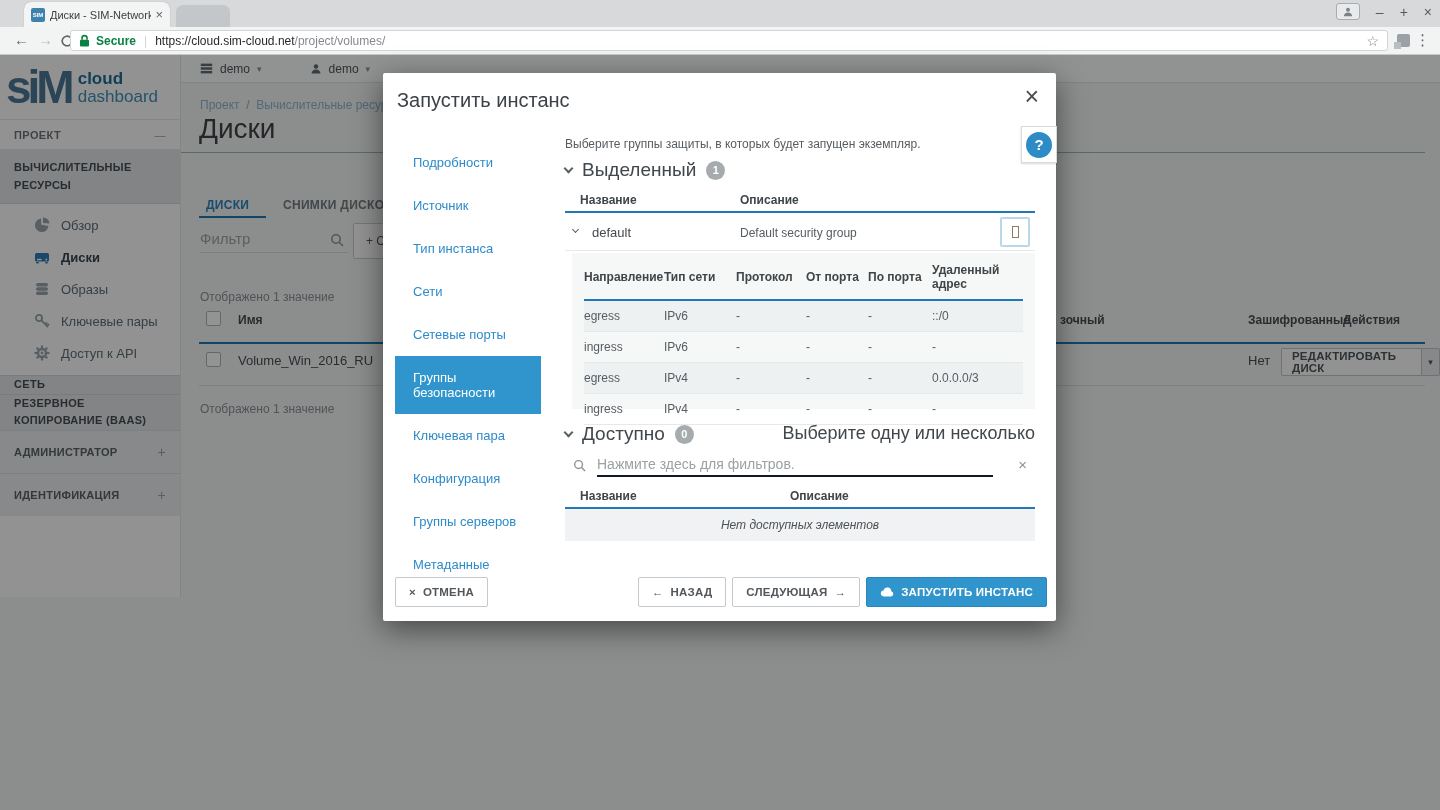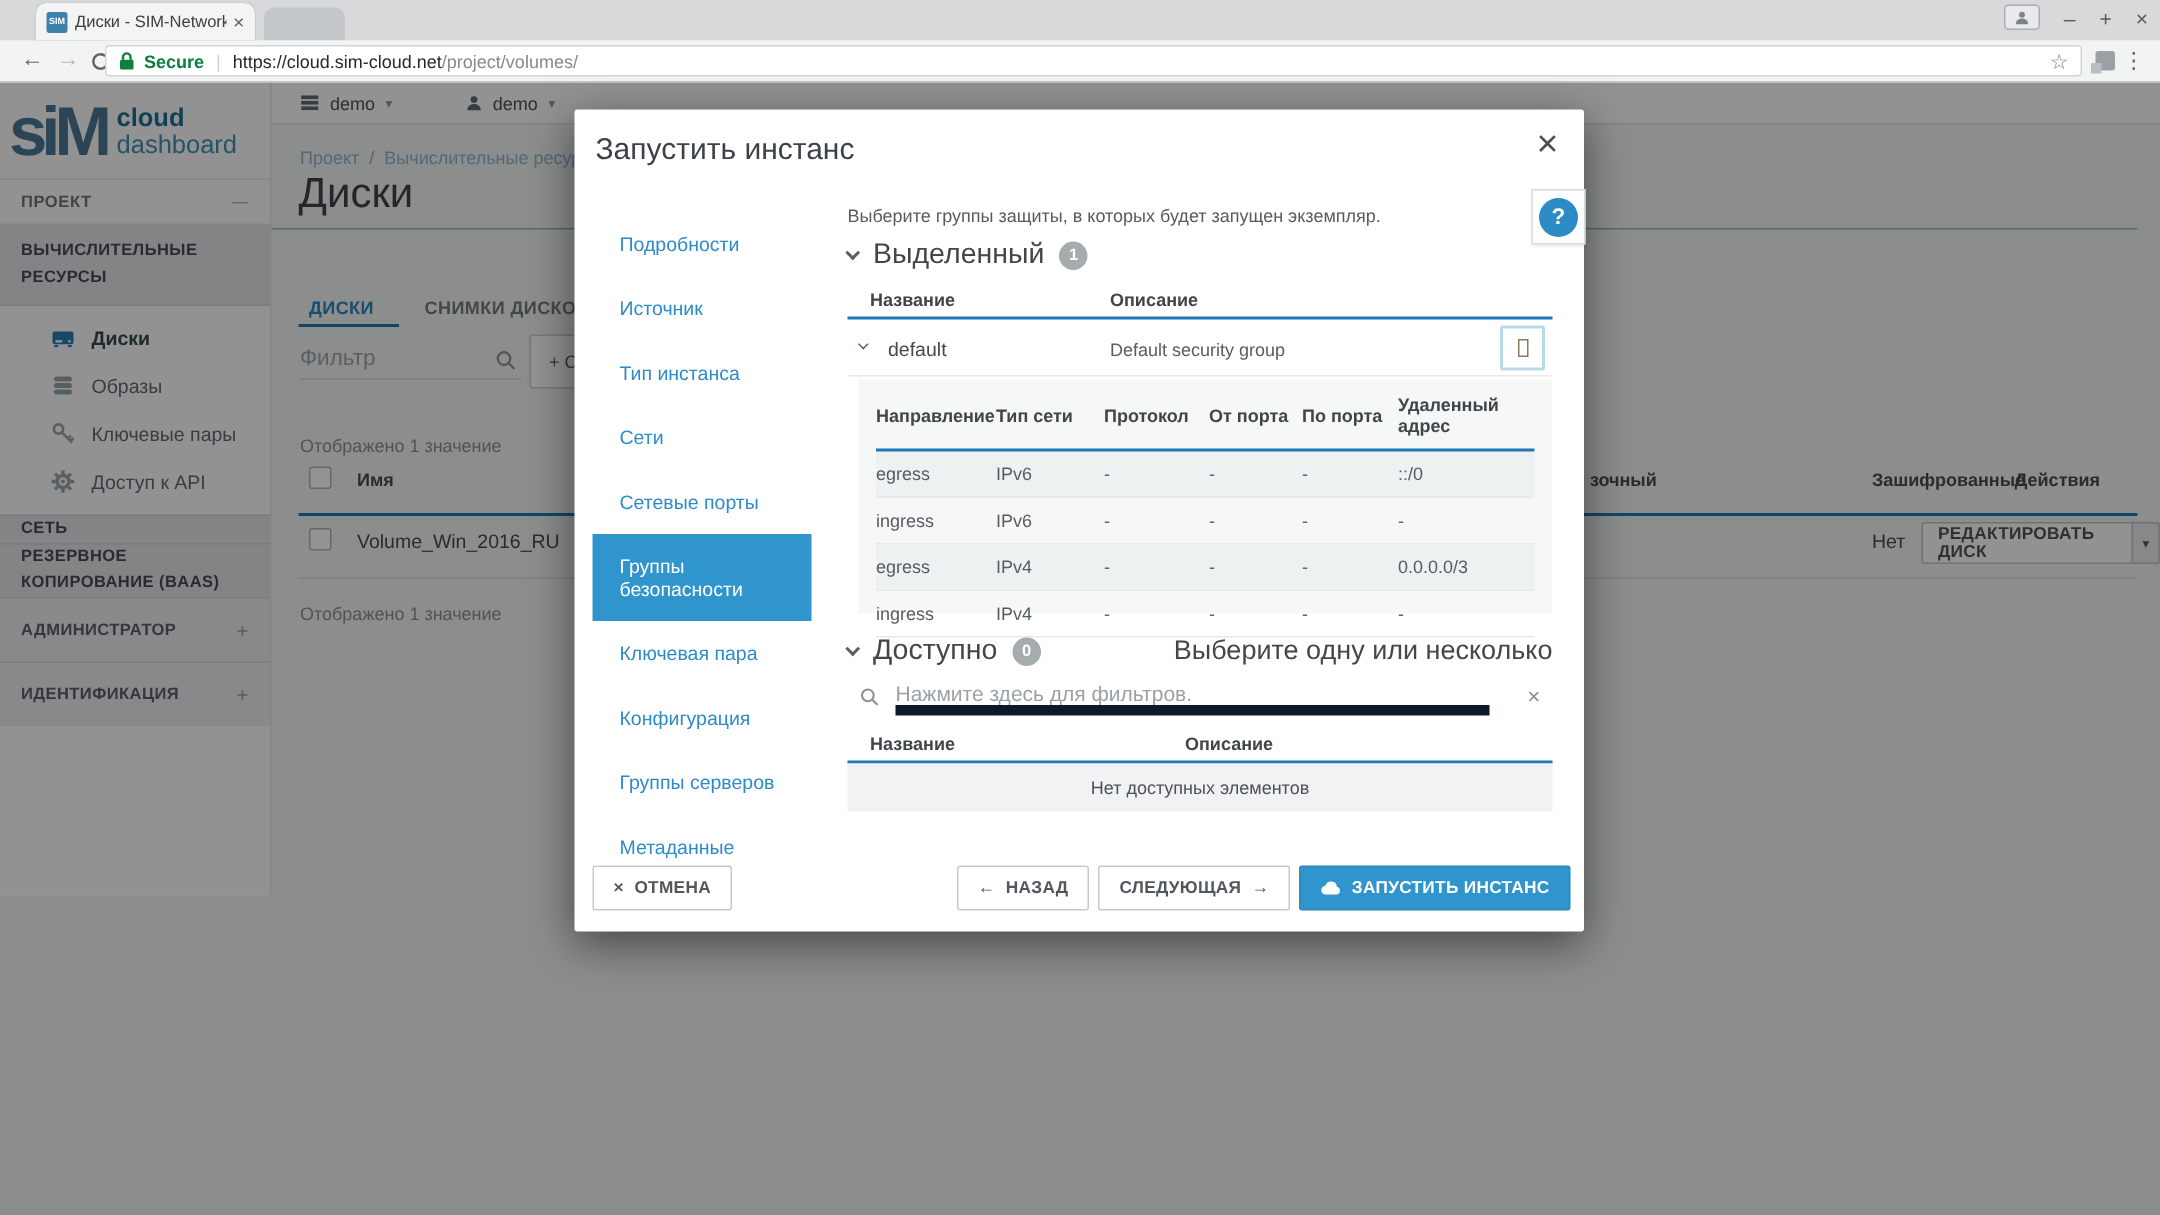--- a/index.html
+++ b/index.html
@@ -102,24 +102,24 @@
   .tofu { display:inline-block; width:7px; height:12px; border:1px solid #8d7b5e; }
   .m-panel { position:absolute; left:7px; top:124px; width:463px; height:156px; background:#f6f7f7; padding:1px 12px 10px; }
   .rules { width:100%; border-collapse:collapse; table-layout:fixed; }
   .rules th { text-align:left; font-size:12px; font-weight:bold; color:#3f4549; padding:9px 0 8px; border-bottom:2px solid #2079b5; }
   .rules td { font-size:12px; color:#565c61; padding:8px 0; border-bottom:1px solid #e6e8e9; }
   .rules tbody tr:nth-child(odd) { background:#eef1f2; }
   .m-h2-row { position:absolute; left:0; right:0; top:294px; display:flex; align-items:flex-start; justify-content:space-between; }
   .m-hint { font-size:18px; color:#41474b; }
   .m-filter { position:absolute; left:0; right:0; top:324px; height:26px; }
   .m-filter .mag { position:absolute; left:8px; top:5px; }
-  .m-filter input { position:absolute; left:32px; right:42px; top:0; height:24px; border:none; border-bottom:7px solid #0f172a; font-size:14px; color:#555; background:transparent; font-family:"Liberation Sans", sans-serif; }
+  .m-filter input { position:absolute; left:32px; right:42px; top:0; height:24px; border:none; border-bottom:2px solid #0f172a; font-size:14px; color:#555; background:transparent; font-family:"Liberation Sans", sans-serif; }
   .m-filter input::placeholder { color:#9aa1a7; }
   .m-filter .clear { position:absolute; right:8px; top:3px; color:#8b9196; font-size:15px; cursor:pointer; }
-  .m-empty { position:absolute; left:0; right:0; top:380px; height:32px; background:#f0f2f3; display:flex; align-items:center; justify-content:center; font-size:12px; color:#4c5257; }
+  .m-empty { position:absolute; left:0; right:0; top:380px; height:32px; background:#f0f2f3; display:flex; align-items:center; justify-content:center; font-size:12px; font-style:italic; color:#4c5257; }
   .m-footer { position:absolute; left:0; bottom:0; right:0; height:56px; }
   .btn { border:1px solid #c7cacc; background:#fff; border-radius:2px; font-size:11.5px; font-weight:bold; color:#51575c; padding:8px 13px; display:inline-flex; align-items:center; gap:7px; letter-spacing:0.2px; cursor:pointer; font-family:"Liberation Sans", sans-serif; }
   .btn-cancel { position:absolute; left:12px; bottom:14px; }
   .btn-group { position:absolute; right:9px; bottom:14px; display:flex; gap:6px; }
   .btn-primary { background:#3095cc; border-color:#2b87ba; color:#fff; }
 </style>
 </head>
 <body>
 
 <div id="screen">
@@ -195,20 +195,27 @@
           <div class="logo-l1">cloud</div>
           <div class="logo-l2">dashboard</div>
         </span>
       </div>
       <div class="side-project">
         <span>ПРОЕКТ</span>
         <span class="minus">—</span>
       </div>
       <div class="side-cat">ВЫЧИСЛИТЕЛЬНЫЕ РЕСУРСЫ</div>
       <div class="side-items">
+        <div class="side-item">
+          <svg width="16" height="16" viewBox="0 0 16 16">
+              <path d="M7 1.5A6.8 6.8 0 1 0 14.5 9L7.3 7.8Z" fill="#97a4ab"></path>
+              <path d="M9 0.5A7 7 0 0 1 15.5 6.5L9 6Z" fill="#97a4ab"></path>
+            </svg>
+          <span>Обзор</span>
+        </div>
         <div class="side-item active">
           <svg width="16" height="16" viewBox="0 0 16 16">
               <rect x="1" y="4" width="14" height="8.5" rx="1.5" fill="#2e7cb5"></rect>
               <rect x="3" y="9.8" width="4.5" height="1.5" fill="#fff"></rect>
               <circle cx="12.3" cy="10.5" r="0.9" fill="#fff"></circle>
               <rect x="2.2" y="13" width="2.6" height="1.4" fill="#2e7cb5"></rect>
               <rect x="11.2" y="13" width="2.6" height="1.4" fill="#2e7cb5"></rect>
             </svg>
           <span>Диски</span>
         </div>

